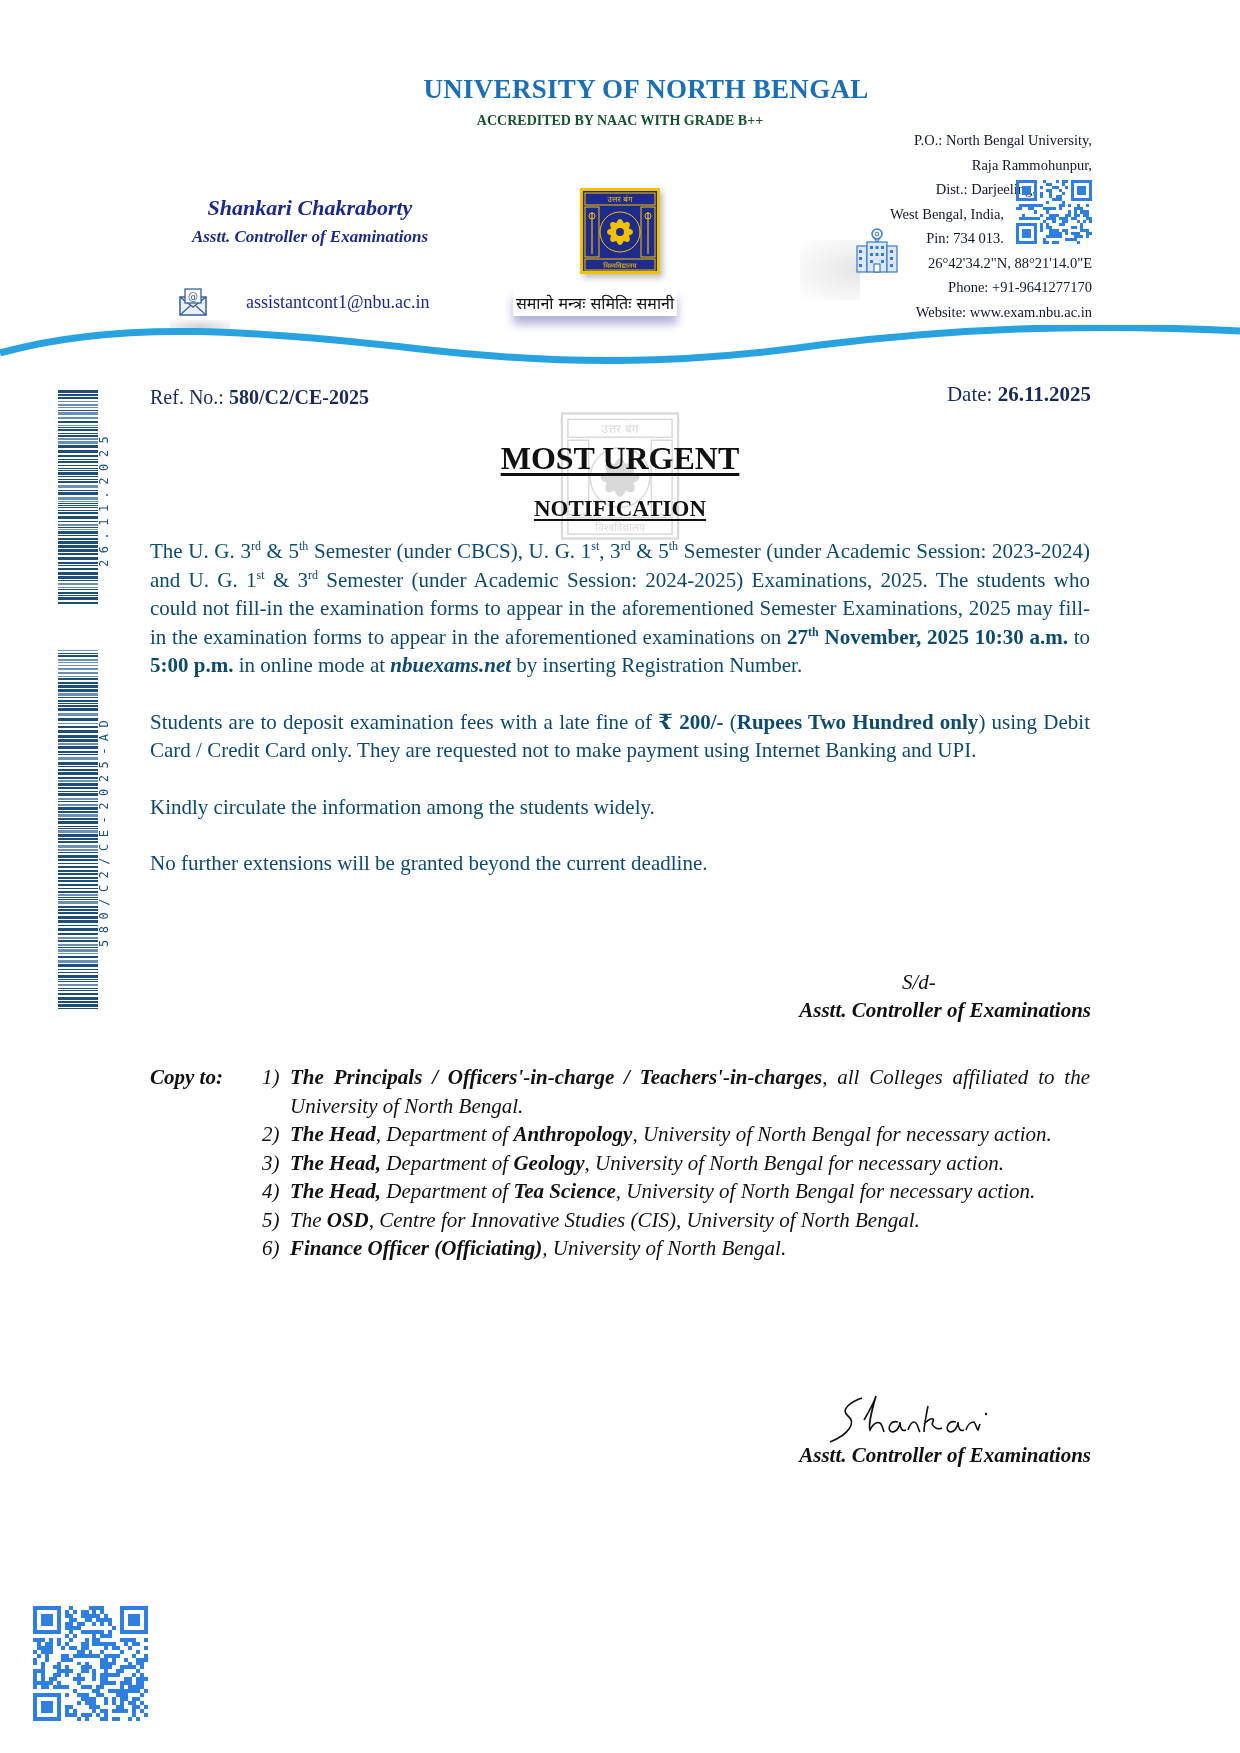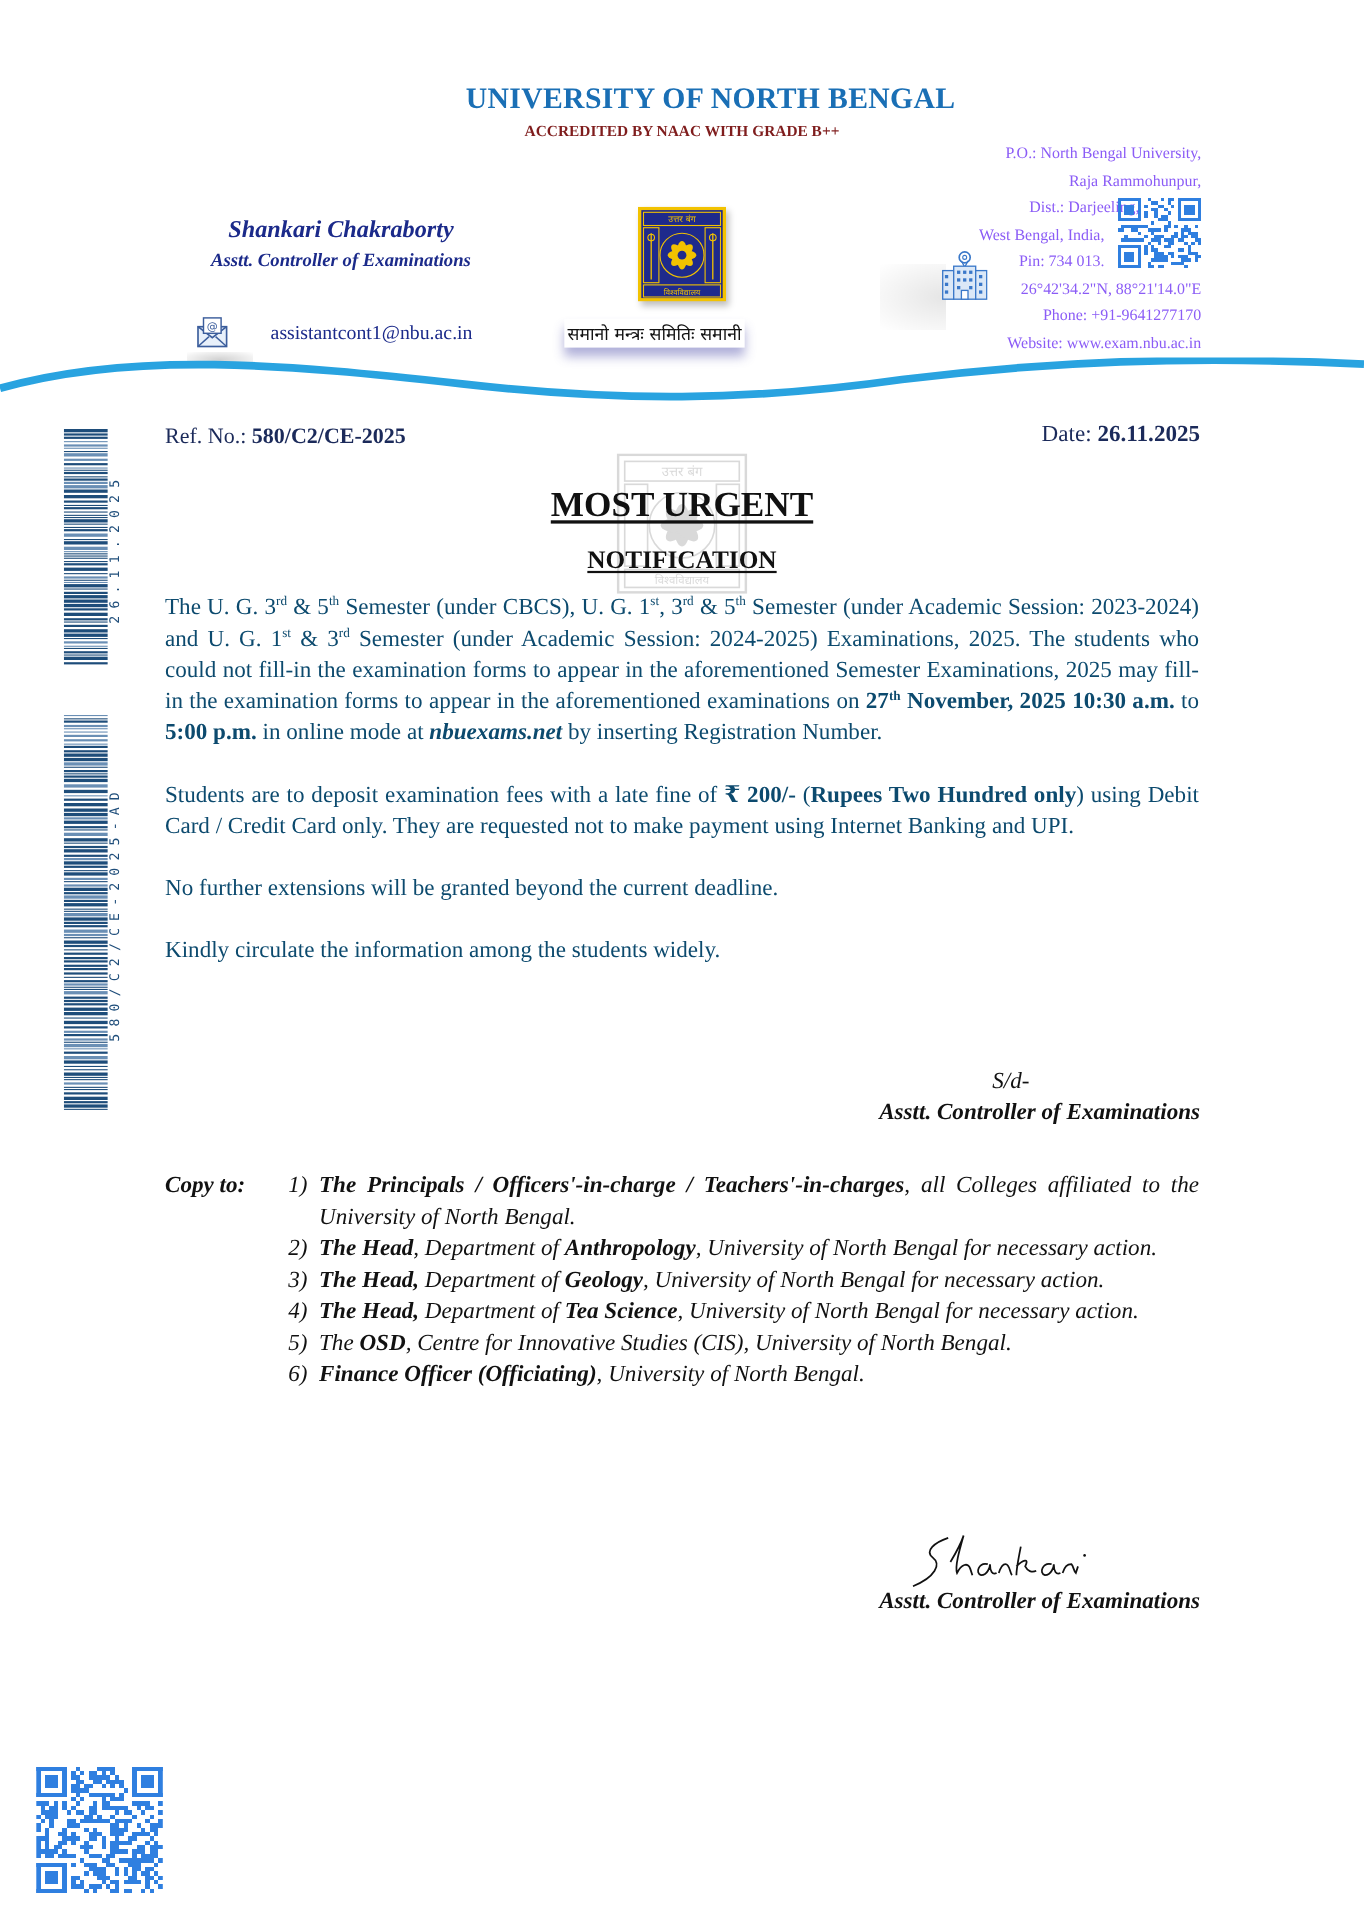--- a/index.html
+++ b/index.html
@@ -3,42 +3,42 @@
 <meta charset="utf-8">
 <style>
   html, body { margin: 0; padding: 0; background: #ffffff; }
   body { width: 1240px; height: 1753px; position: relative; overflow: hidden;
          font-family: "Liberation Serif", "DejaVu Serif", serif; color: #111; }
 
   
   .uni-title { position: absolute; top: 74px; left: 0; width: 1240px; text-align: center;
                font-size: 27px; font-weight: bold; color: #1a6fb5; letter-spacing: 0.3px; padding-left: 26px; }
   .uni-sub { position: absolute; top: 113px; left: 0; width: 1240px; text-align: center;
-             font-size: 14px; font-weight: bold; color: #7f1d1d; }
+             font-size: 14px; font-weight: bold; color: #14532d; }
 
   .officer-name { position: absolute; top: 195px; left: 160px; width: 300px; text-align: center;
                   font-size: 22px; font-weight: bold; font-style: italic; color: #1b2a8a; }
   .officer-title { position: absolute; top: 227px; left: 150px; width: 320px; text-align: center;
                    font-size: 17px; font-weight: bold; font-style: italic; color: #1b2a8a; }
 
   .email-row { position: absolute; top: 287px; left: 178px; display: flex; align-items: center; gap: 10px; }
   .email-icon { width: 30px; height: 30px; }
   .email-text { font-size: 18px; color: #1b2a8a; margin-left: 28px; }
   .email-shadow { position: absolute; top: 320px; left: 170px; width: 60px; height: 14px;
                   background: radial-gradient(ellipse at center, rgba(0,0,0,0.18), rgba(0,0,0,0)); }
 
   .logo { position: absolute; top: 188px; left: 580px; width: 80px; height: 86px;
           box-shadow: 3px 4px 6px rgba(0,0,0,0.25); }
   .motto-box { position: absolute; top: 290px; left: 513px; width: 164px; height: 26px;
                background: #fff; box-shadow: 0 8px 10px rgba(80,80,170,0.45);
                display: flex; align-items: center; justify-content: center; }
   .motto { font-family: "DejaVu Sans", sans-serif; font-size: 16px; color: #111; }
 
   .address { position: absolute; top: 128px; right: 148px; text-align: right;
-             font-size: 14.5px; color: #8b5cf6; line-height: 24.5px; }
+             font-size: 14.5px; color: #0f172a; line-height: 24.5px; }
   .address .line { display: block; white-space: nowrap; }
   .qr-top { position: absolute; top: 180px; left: 1016px; width: 76px; height: 64px; }
   .building-icon { position: absolute; top: 228px; left: 856px; width: 42px; height: 46px; }
   .coords-shadow { position: absolute; top: 240px; left: 800px; width: 60px; height: 60px;
                    background: radial-gradient(ellipse at right, rgba(0,0,0,0.10), rgba(0,0,0,0)); }
 
   .wave { position: absolute; top: 325px; left: 0; width: 1240px; height: 60px; }
 
   
   .barcode { position: absolute; left: 58px; width: 40px; }
@@ -539,22 +539,22 @@
 </svg>
 
 <div class="title-main">MOST URGENT</div>
 <div class="title-sub">NOTIFICATION</div>
 
 <div class="body">
   <p><span>The U. G. 3</span><sup>rd</sup><span> &amp; 5</span><sup>th</sup><span> Semester (under CBCS), U. G. 1</span><sup>st</sup><span>, 3</span><sup>rd</sup><span> &amp; 5</span><sup>th</sup><span> Semester (under Academic Session: 2023-2024) and U. G. 1</span><sup>st</sup><span> &amp; 3</span><sup>rd</sup><span> Semester (under Academic Session: 2024-2025) Examinations, 2025. The students who could not fill-in the examination forms to appear in the aforementioned Semester Examinations, 2025 may fill-in the examination forms to appear in the aforementioned examinations on </span><b><span>27</span><sup>th</sup><span> November, 2025 10:30 a.m.</span></b><span> to </span><b>5:00 p.m.</b><span> in online mode at </span><b><i>nbuexams.net</i></b><span> by inserting Registration Number.</span></p>
 
   <p><span>Students are to deposit examination fees with a late fine of </span><b>₹ 200/-</b><span> (</span><b>Rupees Two Hundred only</b><span>) using Debit Card / Credit Card only. They are requested not to make payment using Internet Banking and UPI.</span></p>
 
+  <p>Kindly circulate the information among the students widely.</p>
   <p>No further extensions will be granted beyond the current deadline.</p>
-  <p>Kindly circulate the information among the students widely.</p>
 </div>
 
 <div class="sd">S/d-</div>
 <div class="sig-title1">Asstt. Controller of Examinations</div>
 
 <div class="copy">
   <div class="copy-label">Copy to:</div>
   <ul class="copy-list">
     <li><span class="num">1)</span><b>The Principals / Officers'-in-charge / Teachers'-in-charges</b><span>, all Colleges affiliated to the University of North Bengal.</span></li>
     <li><span class="num">2)</span><b>The Head</b><span>, Department of </span><b>Anthropology</b><span>, University of North Bengal for necessary action.</span></li>

